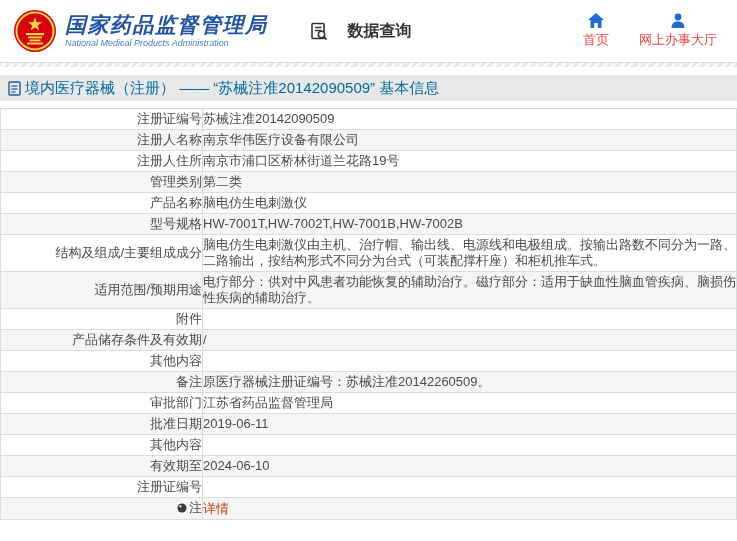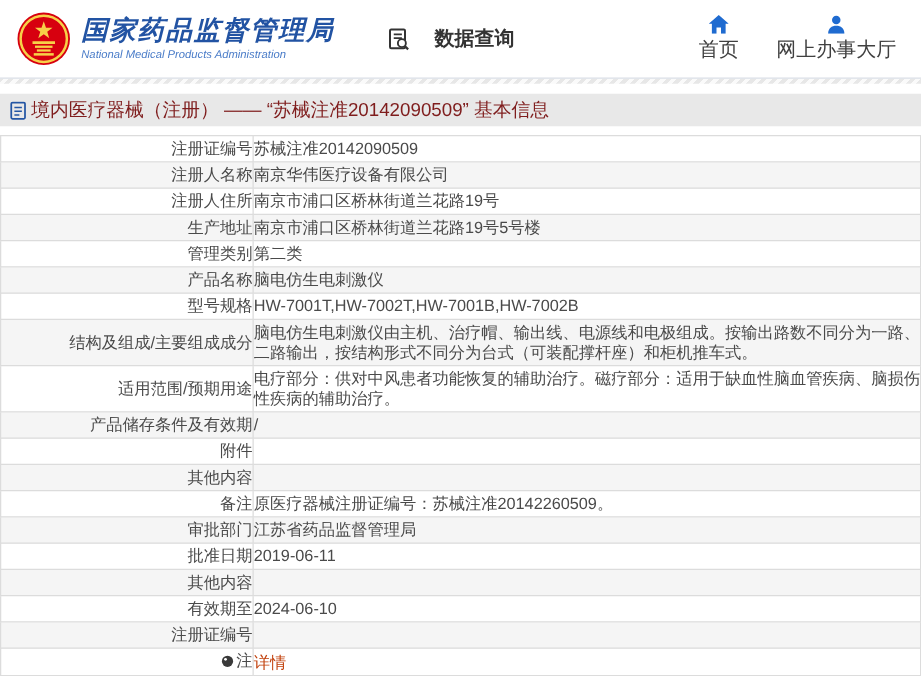--- a/index.html
+++ b/index.html
@@ -27,32 +27,32 @@
     font-size: 16px; font-weight: 600; color: #333; cursor: pointer;
   }
   .data-query svg { display: block; }
   .top-nav {
     margin-left: auto; margin-right: 20px; display: flex; gap: 30px;
   }
   .nav-item {
     display: flex; flex-direction: column; align-items: center; gap: 3px;
     cursor: pointer;
   }
-  .nav-item .nav-label { font-size: 16px; color: #404040; white-space: nowrap; }
+  .nav-item .nav-label { font-size: 13px; color: #ef4444; white-space: nowrap; }
   
   .stripe-band {
     height: 5px;
     background: repeating-linear-gradient(-45deg, #e7e7e7 0 3px, #fafafa 3px 6px);
     border-top: 1px solid #d9dee6;
   }
   
   .title-bar {
     margin-top: 8px; height: 26px; background: #e8e8e8;
     display: flex; align-items: center; padding-left: 8px;
-    color: #7f1d1d; font-size: 15px;
+    color: #0369a1; font-size: 15px;
   }
   .title-bar svg { margin-right: 4px; flex: 0 0 auto; }
   .title-text { white-space: nowrap; }
   
   .table-wrap { margin-top: 7px; }
   table.info {
     width: 737px; border-collapse: collapse; table-layout: fixed;
   }
   table.info td {
     border: 1px solid #dcdcdc; font-size: 13px; line-height: 16px;
@@ -132,50 +132,46 @@
         </tr>
         <tr>
           <td class="cell-label"><span>注册人名称</span></td>
           <td class="cell-value"><span>南京华伟医疗设备有限公司</span></td>
         </tr>
         <tr>
           <td class="cell-label"><span>注册人住所</span></td>
           <td class="cell-value"><span>南京市浦口区桥林街道兰花路19号</span></td>
         </tr>
         <tr>
-          <td class="cell-label"><span>生产地址</span></td>
-          <td class="cell-value"><span>南京市浦口区桥林街道兰花路19号5号楼</span></td>
-        </tr>
-        <tr>
           <td class="cell-label"><span>管理类别</span></td>
           <td class="cell-value"><span>第二类</span></td>
         </tr>
         <tr>
           <td class="cell-label"><span>产品名称</span></td>
           <td class="cell-value"><span>脑电仿生电刺激仪</span></td>
         </tr>
         <tr>
           <td class="cell-label"><span>型号规格</span></td>
           <td class="cell-value"><span>HW-7001T,HW-7002T,HW-7001B,HW-7002B</span></td>
         </tr>
         <tr>
           <td class="cell-label"><span>结构及组成/主要组成成分</span></td>
           <td class="cell-value"><span>脑电仿生电刺激仪由主机、治疗帽、输出线、电源线和电极组成。按输出路数不同分为一路、二路输出，按结构形式不同分为台式（可装配撑杆座）和柜机推车式。</span></td>
         </tr>
         <tr>
           <td class="cell-label"><span>适用范围/预期用途</span></td>
           <td class="cell-value"><span>电疗部分：供对中风患者功能恢复的辅助治疗。磁疗部分：适用于缺血性脑血管疾病、脑损伤性疾病的辅助治疗。</span></td>
         </tr>
         <tr>
+          <td class="cell-label"><span>附件</span></td>
+          <td class="cell-value"><span></span></td>
+        </tr>
+        <tr>
           <td class="cell-label"><span>产品储存条件及有效期</span></td>
           <td class="cell-value"><span>/</span></td>
-        </tr>
-        <tr>
-          <td class="cell-label"><span>附件</span></td>
-          <td class="cell-value"><span></span></td>
         </tr>
         <tr>
           <td class="cell-label"><span>其他内容</span></td>
           <td class="cell-value"><span></span></td>
         </tr>
         <tr>
           <td class="cell-label"><span>备注</span></td>
           <td class="cell-value"><span>原医疗器械注册证编号：苏械注准20142260509。</span></td>
         </tr>
         <tr>

